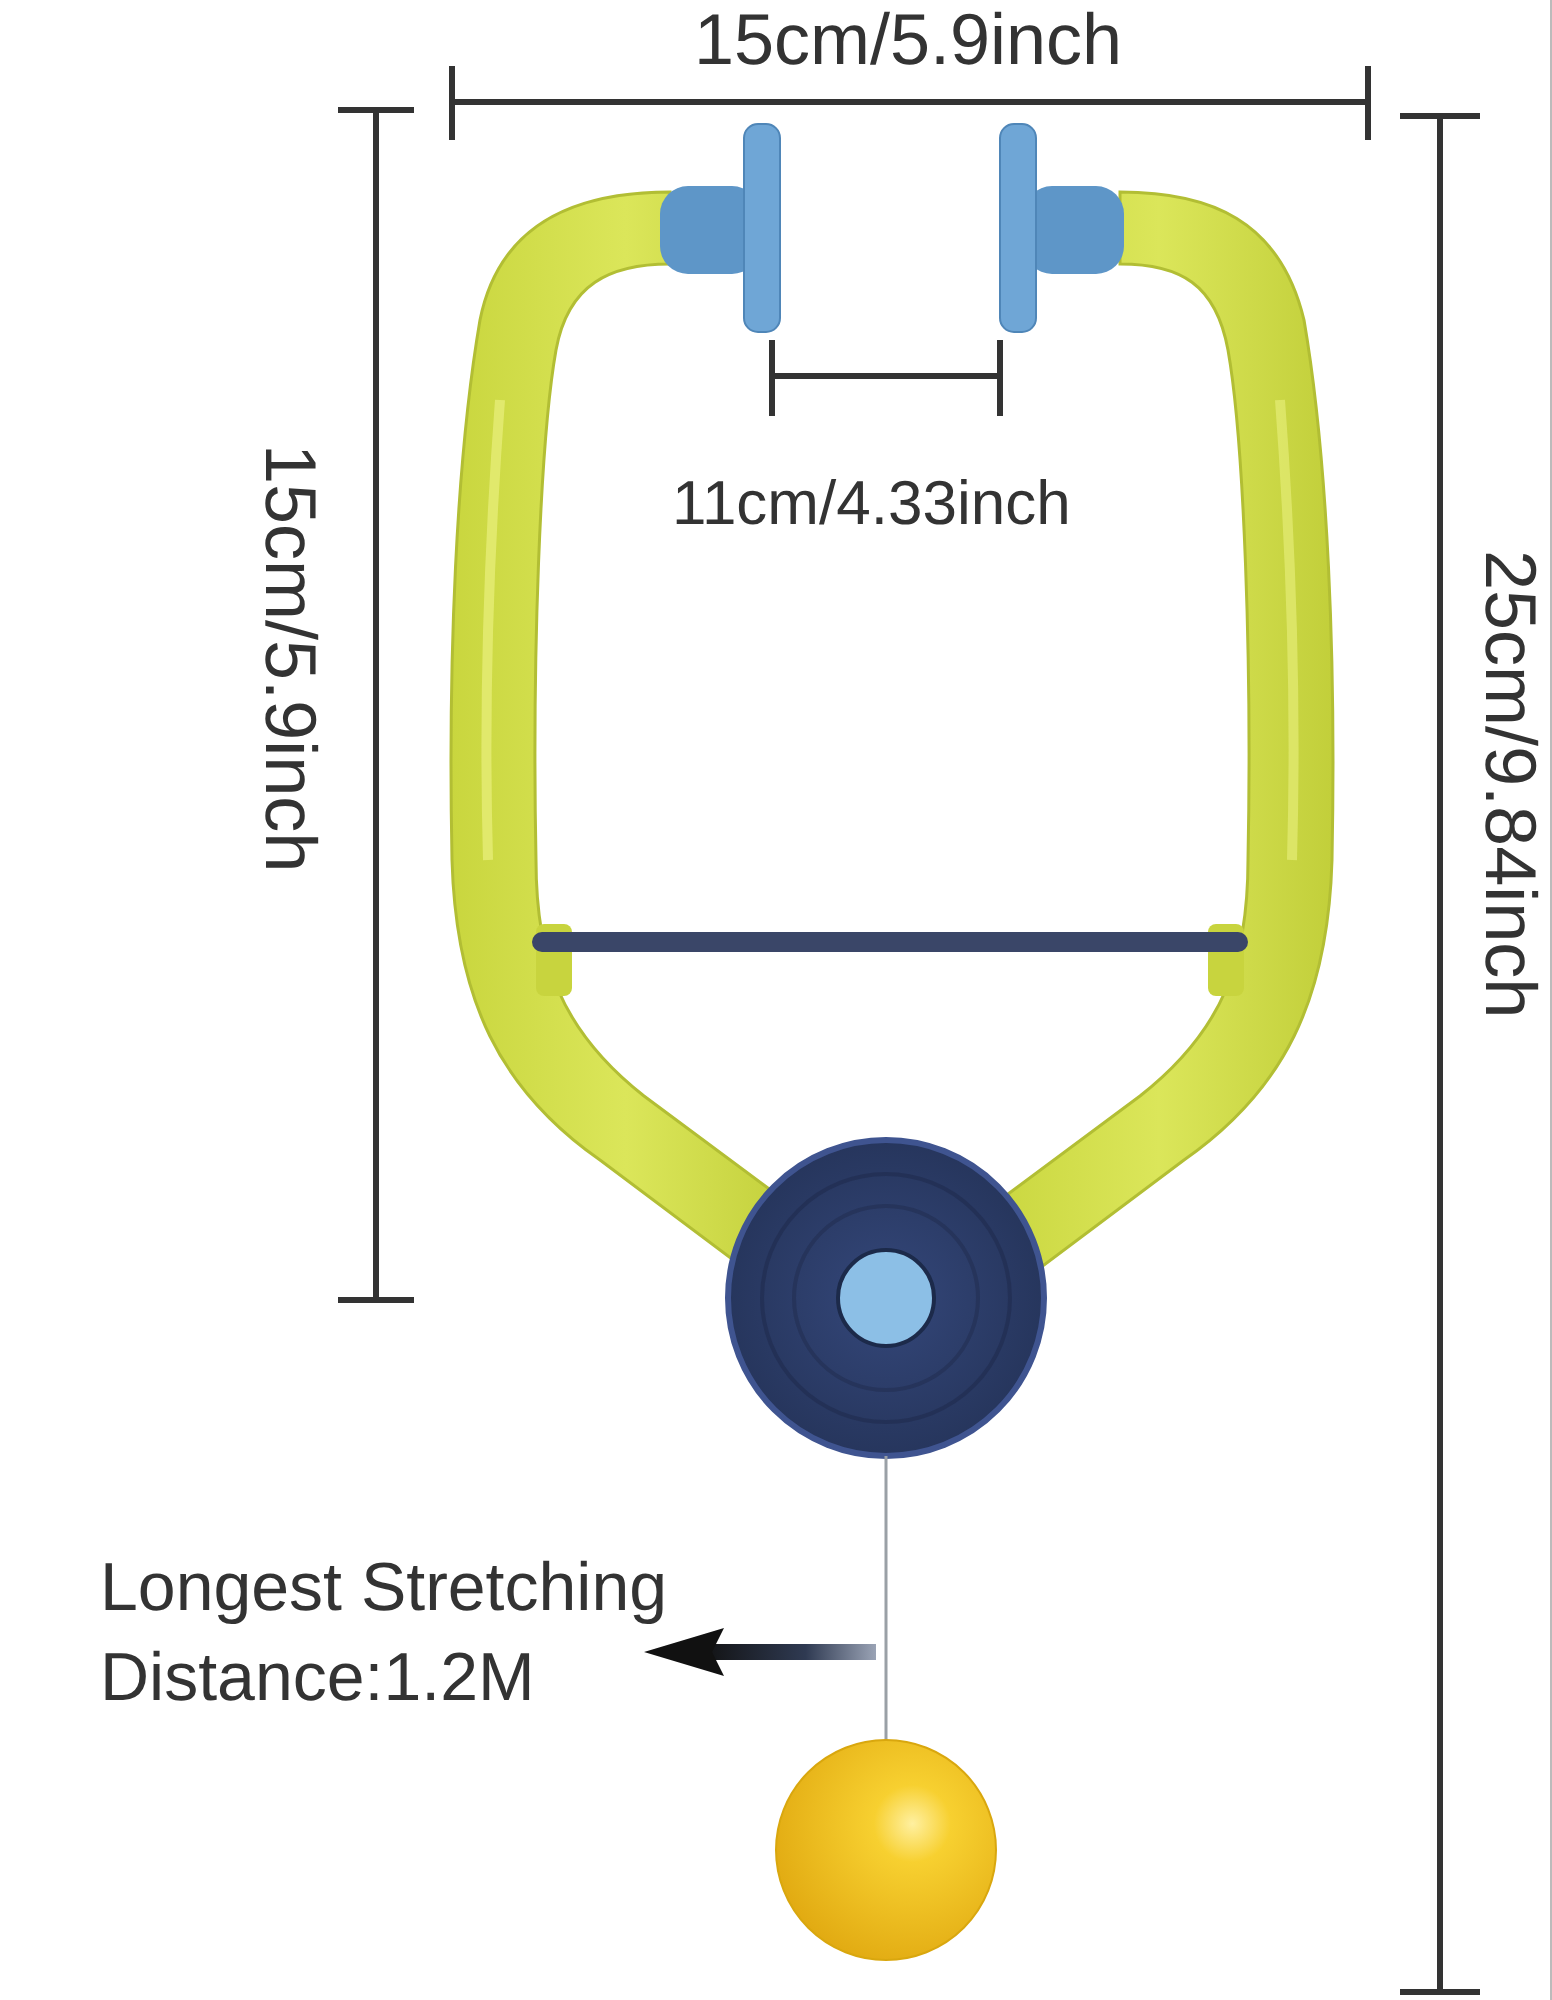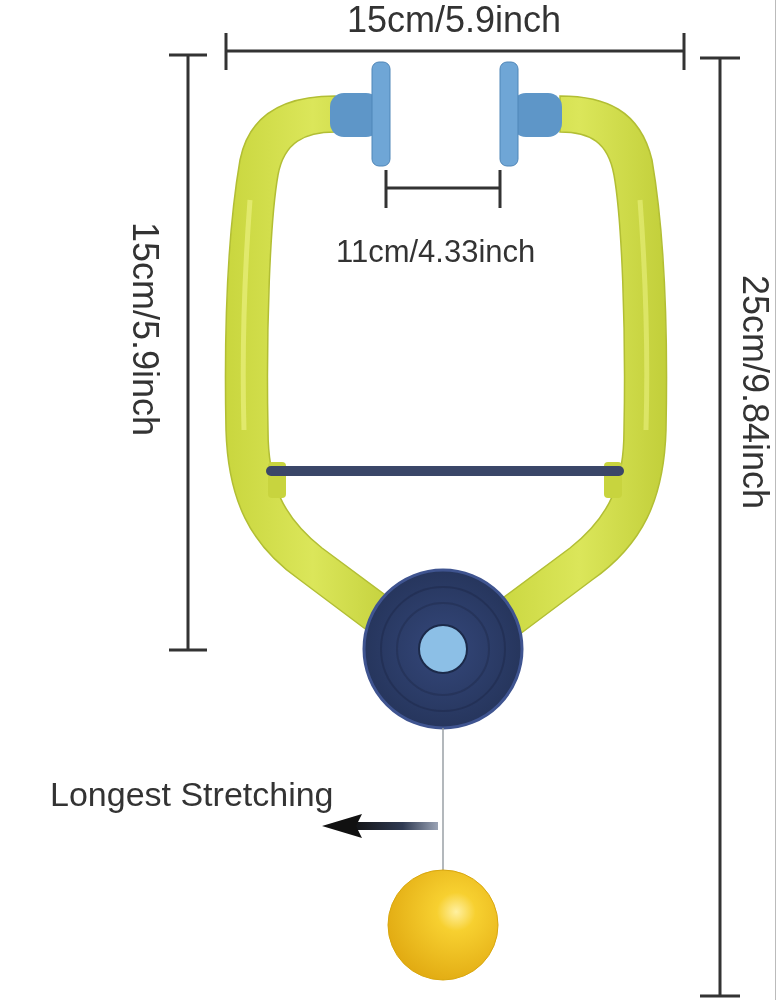--- a/index.html
+++ b/index.html
@@ -122,16 +122,17 @@
     </g>
   </svg>
 
   <div class="label top-width">15cm/5.9inch</div>
   <div class="label gap-label">11cm/4.33inch</div>
   <div class="label left-height">15cm/5.9inch</div>
   <div class="label right-height">25cm/9.84inch</div>
 
   <div class="label stretch-note">
     <div>Longest Stretching</div>
+    <div>Distance:1.2M</div>
   </div>
 
   <div class="right-edge"></div>
 </div>
 
 </body></html>

